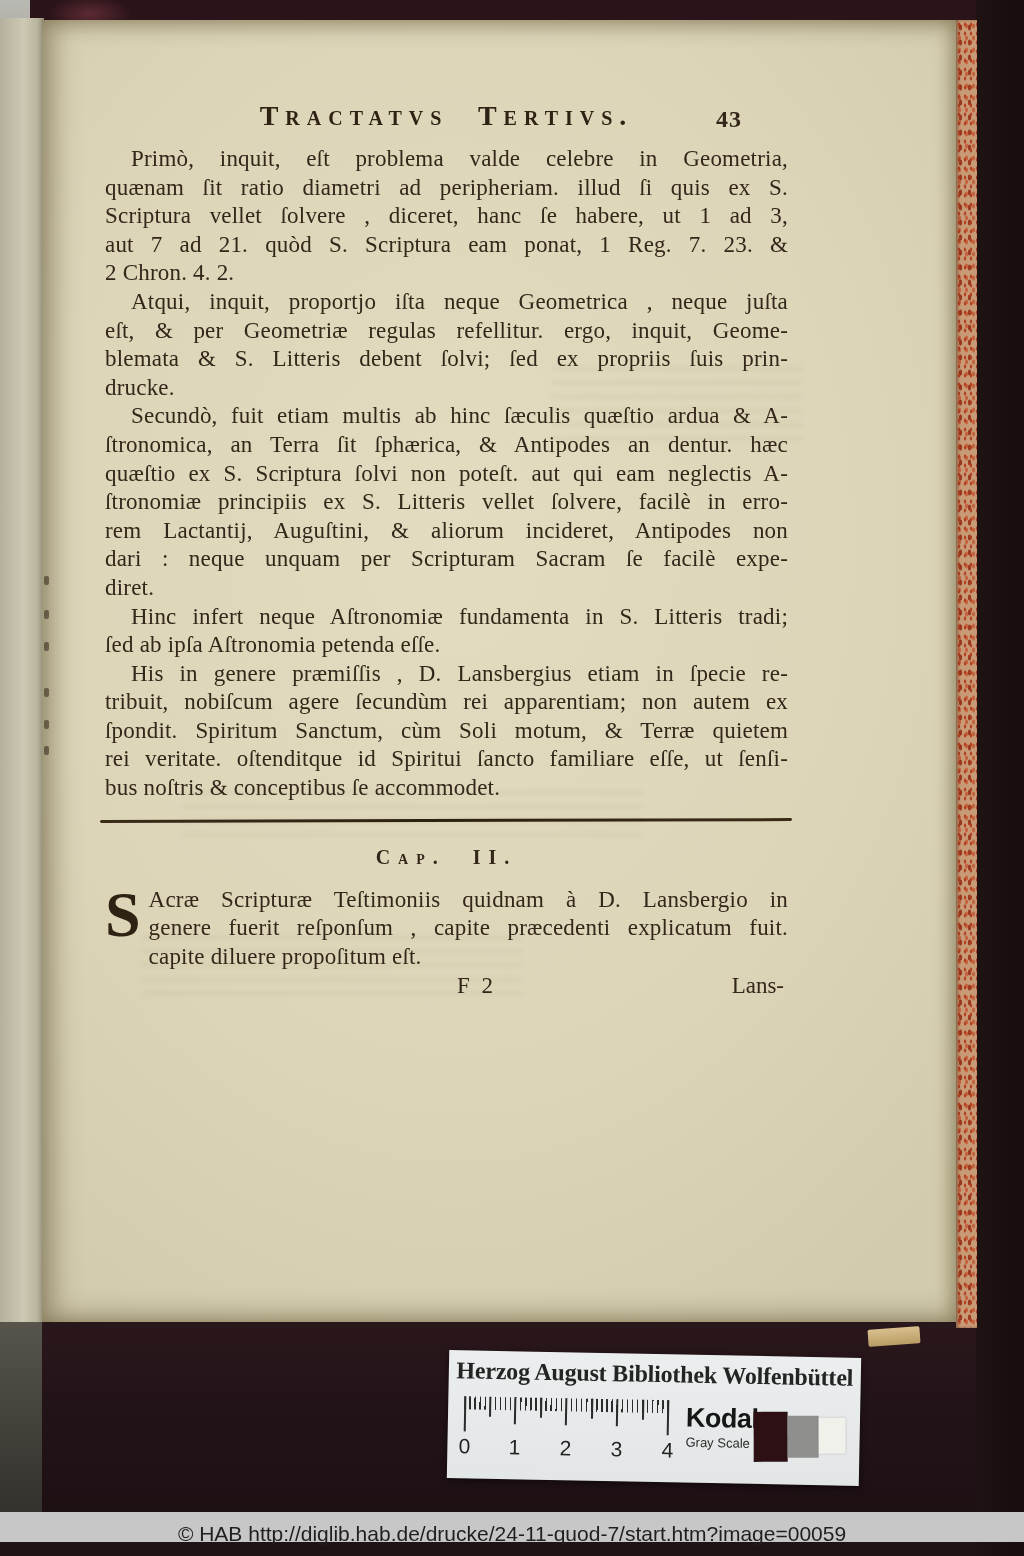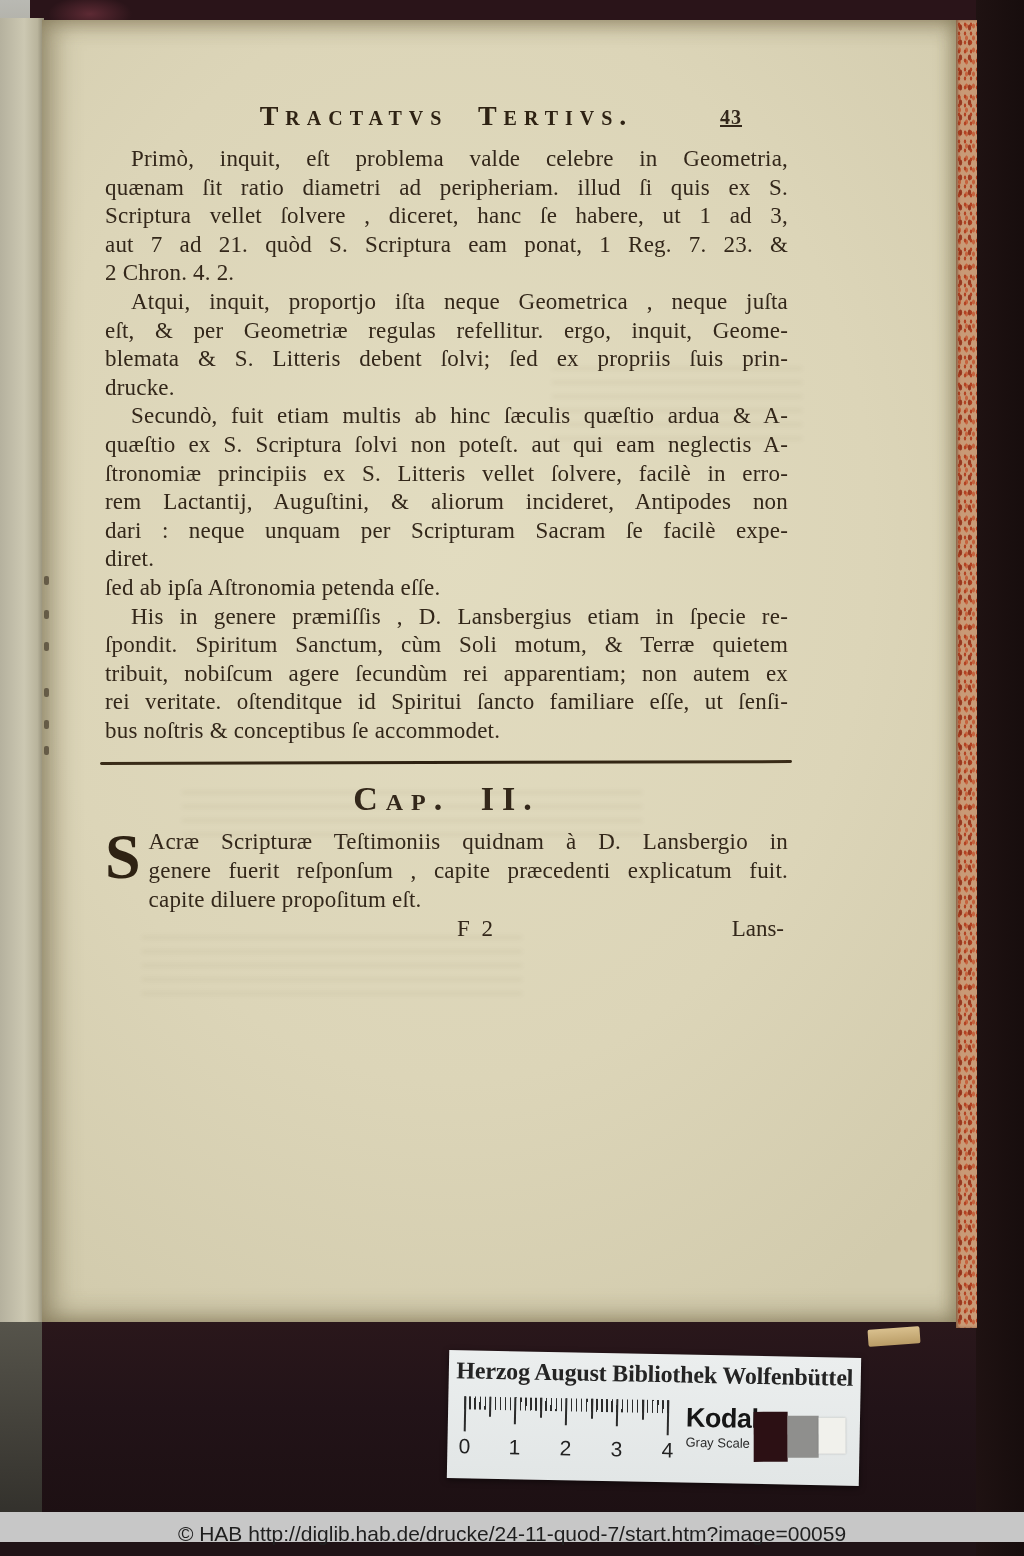--- a/index.html
+++ b/index.html
@@ -43,34 +43,34 @@
     background:rgba(45,34,22,.55);}
 
   .ghost{position:absolute;opacity:.5;filter:blur(2px);pointer-events:none;
     background:repeating-linear-gradient(0deg,rgba(112,98,62,.16) 0 3px,rgba(112,98,62,0) 3px 14px);}
 
   .content{position:absolute;left:63px;top:80px;width:683px;}
 
   .pghead{position:relative;height:40px;margin-bottom:5px;text-align:center;}
   .running-title{font-variant:small-caps;font-weight:600;font-size:28px;
     letter-spacing:7px;word-spacing:16px;color:#2e2213;}
-  .page-number{position:absolute;right:46px;top:6px;font-size:20px;font-weight:600;
-    letter-spacing:1px;text-decoration:underline;}
+  .page-number{position:absolute;right:46px;top:6px;font-size:24px;font-weight:600;
+    letter-spacing:1px;}
 
   .line{font-size:23px;line-height:28.6px;letter-spacing:.2px;
     text-align:justify;text-align-last:justify;white-space:normal;}
   .line.first{text-indent:26px;}
   .line.end{text-align-last:left;}
 
   .rule{height:3px;width:692px;margin:16px 0 0 -5px;
     background:linear-gradient(90deg,#3a2c18 0%,#2c2010 50%,#3a2c18 100%);
     border-radius:2px;transform:rotate(-.15deg);}
 
   .chap{margin-top:18px;text-align:center;font-variant:small-caps;font-weight:600;
-    font-size:34px;letter-spacing:8px;word-spacing:14px;line-height:34px;}
+    font-size:20px;letter-spacing:8px;word-spacing:14px;line-height:34px;}
 
   .subtitle{margin-top:12px;}
   .sub-line{font-style:italic;text-align:center;font-size:24px;line-height:34px;
     letter-spacing:.3px;}
 
   .finalpara{margin-top:12px;}
   .dropcap{float:left;font-size:64px;line-height:54px;height:56px;
     padding:2px 8px 0 0;font-weight:600;color:#2e2213;}
 
   .sigrow{position:relative;height:30px;margin-top:2px;font-size:23px;}
@@ -162,35 +162,37 @@
 
       <div class="para">
         <div class="line first">Atqui, inquit, proportjo iſta neque Geometrica , neque juſta</div>
         <div class="line">eſt, &amp; per Geometriæ regulas refellitur. ergo, inquit, Geome-</div>
         <div class="line">blemata &amp; S. Litteris debent ſolvi; ſed ex propriis ſuis prin-</div>
         <div class="line end">drucke.</div>
       </div>
 
       <div class="para">
         <div class="line first">Secundò, fuit etiam multis ab hinc ſæculis quæſtio ardua &amp; A-</div>
+        <div class="line">ſtronomica, an Terra ſit ſphærica, &amp; Antipodes an dentur. hæc</div>
         <div class="line">quæſtio ex S. Scriptura ſolvi non poteſt. aut qui eam neglectis A-</div>
         <div class="line">ſtronomiæ principiis ex S. Litteris vellet ſolvere, facilè in erro-</div>
         <div class="line">rem Lactantij, Auguſtini, &amp; aliorum incideret, Antipodes non</div>
         <div class="line">dari : neque unquam per Scripturam Sacram ſe facilè expe-</div>
         <div class="line end">diret.</div>
       </div>
 
       <div class="para">
+        <div class="line first">Hinc infert neque Aſtronomiæ fundamenta in S. Litteris tradi;</div>
         <div class="line end">ſed ab ipſa Aſtronomia petenda eſſe.</div>
       </div>
 
       <div class="para">
         <div class="line first">His in genere præmiſſis , D. Lansbergius etiam in ſpecie re-</div>
+        <div class="line">tribuit, nobiſcum agere ſecundùm rei apparentiam; non autem ex</div>
         <div class="line">ſpondit. Spiritum Sanctum, cùm Soli motum, &amp; Terræ quietem</div>
-        <div class="line">tribuit, nobiſcum agere ſecundùm rei apparentiam; non autem ex</div>
         <div class="line">rei veritate. oſtenditque id Spiritui ſancto familiare eſſe, ut ſenſi-</div>
         <div class="line end">bus noſtris &amp; conceptibus ſe accommodet.</div>
       </div>
 
       <div class="rule"></div>
 
       <div class="chap">Cap. II.</div>
 
 
       <div class="finalpara">

